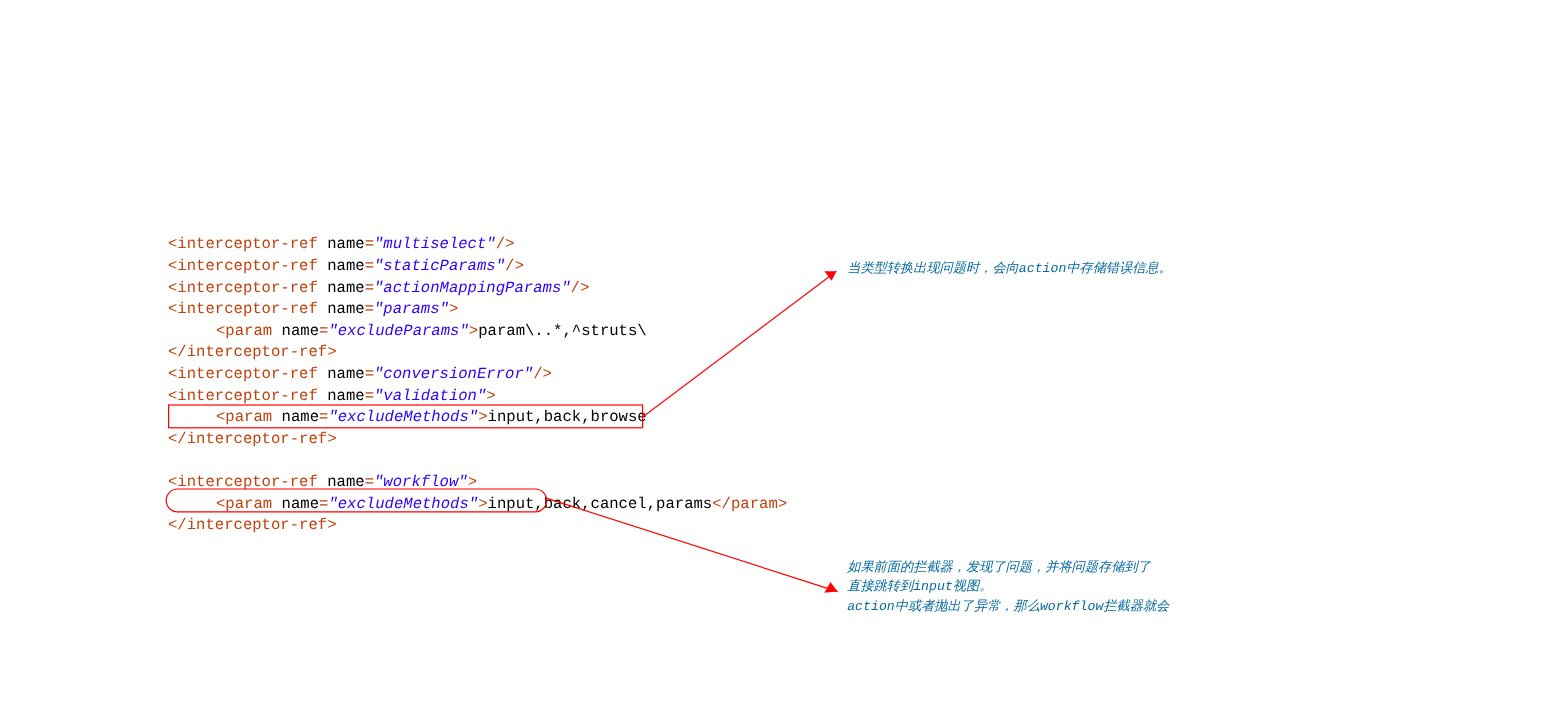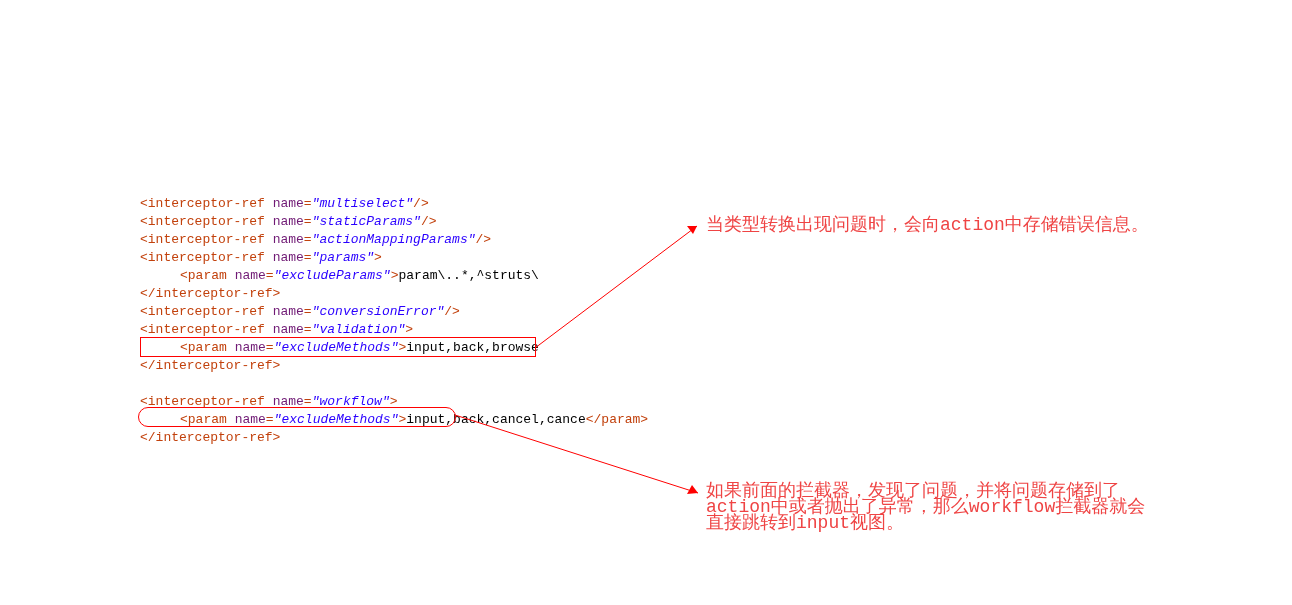--- a/index.html
+++ b/index.html
@@ -12,21 +12,21 @@
       position: relative;
       overflow: hidden;
     }
     .code-area {
       position: absolute;
       left: 140px;
       top: 195px;
       line-height: 18px;
     }
     .tag { color: #c2410c; }
-    .attr-name { color: #701a75; }
+    .attr-name { color: #000000; }
     .attr-value { color: #2a00ff; font-style: italic; }
     .text-content { color: #000; }
     .highlight-box1 {
       position: absolute;
       border: 1px solid #ff0000;
       left: 140px;
       top: 337px;
       width: 396px;
       height: 20px;
       pointer-events: none;
@@ -36,31 +36,32 @@
       border: 1px solid #ff0000;
       border-radius: 10px;
       left: 138px;
       top: 407px;
       width: 318px;
       height: 20px;
       pointer-events: none;
     }
     .annotation {
       position: absolute;
-      color: #ef4444;
-      font-size: 18px;
+      color: #0369a1;
+      font-size: 11px;
       line-height: 16px;
+      font-style: italic;
     }
     .annotation1 {
       left: 706px;
       top: 217px;
     }
     .annotation2 {
       left: 706px;
-      top: 483px;
+      top: 466px;
     }
     svg.arrow {
       position: absolute;
       pointer-events: none;
     }
     .row { white-space: pre; }
     .indent1 { padding-left: 40px; }
   </style>
 </head>
 <body>
@@ -72,21 +73,21 @@
       <div class="row"><span class="tag">&lt;interceptor-ref</span> <span class="attr-name">name</span><span class="tag">=</span><span class="attr-value">"actionMappingParams"</span><span class="tag">/&gt;</span></div>
       <div class="row"><span class="tag">&lt;interceptor-ref</span> <span class="attr-name">name</span><span class="tag">=</span><span class="attr-value">"params"</span><span class="tag">&gt;</span></div>
       <div class="row indent1"><span class="tag">&lt;param</span> <span class="attr-name">name</span><span class="tag">=</span><span class="attr-value">"excludeParams"</span><span class="tag">&gt;</span><span class="text-content">param\..*,^struts\</span></div>
       <div class="row"><span class="tag">&lt;/interceptor-ref&gt;</span></div>
       <div class="row"><span class="tag">&lt;interceptor-ref</span> <span class="attr-name">name</span><span class="tag">=</span><span class="attr-value">"conversionError"</span><span class="tag">/&gt;</span></div>
       <div class="row"><span class="tag">&lt;interceptor-ref</span> <span class="attr-name">name</span><span class="tag">=</span><span class="attr-value">"validation"</span><span class="tag">&gt;</span></div>
       <div class="row indent1"><span class="tag">&lt;param</span> <span class="attr-name">name</span><span class="tag">=</span><span class="attr-value">"excludeMethods"</span><span class="tag">&gt;</span><span class="text-content">input,back,browse</span></div>
       <div class="row"><span class="tag">&lt;/interceptor-ref&gt;</span></div>
       <div class="row">&nbsp;</div>
       <div class="row"><span class="tag">&lt;interceptor-ref</span> <span class="attr-name">name</span><span class="tag">=</span><span class="attr-value">"workflow"</span><span class="tag">&gt;</span></div>
-      <div class="row indent1"><span class="tag">&lt;param</span> <span class="attr-name">name</span><span class="tag">=</span><span class="attr-value">"excludeMethods"</span><span class="tag">&gt;</span><span class="text-content">input,back,cancel,cance</span><span class="tag">&lt;/param&gt;</span></div>
+      <div class="row indent1"><span class="tag">&lt;param</span> <span class="attr-name">name</span><span class="tag">=</span><span class="attr-value">"excludeMethods"</span><span class="tag">&gt;</span><span class="text-content">input,back,cancel,params</span><span class="tag">&lt;/param&gt;</span></div>
       <div class="row"><span class="tag">&lt;/interceptor-ref&gt;</span></div>
     </div>
 </div>
 
 <div class="highlight-box1"></div>
 <div class="highlight-box2"></div>
 
 <svg class="arrow" style="left:535px; top:218px; width:175px; height:135px;">
   <line x1="0" y1="130" x2="162" y2="8" stroke="#ff0000" stroke-width="1"></line>
   <polygon points="162,8 152,8 158,16" fill="#ff0000"></polygon>
@@ -96,15 +97,15 @@
   <line x1="0" y1="0" x2="243" y2="78" stroke="#ff0000" stroke-width="1"></line>
   <polygon points="243,78 232,79 237,70" fill="#ff0000"></polygon>
 </svg>
 
 <div class="annotation annotation1">
   <span>当类型转换出现问题时，会向action中存储错误信息。</span>
 </div>
 
 <div class="annotation annotation2">
   <div>如果前面的拦截器，发现了问题，并将问题存储到了</div>
+  <div>直接跳转到input视图。</div>
   <div>action中或者抛出了异常，那么workflow拦截器就会</div>
-  <div>直接跳转到input视图。</div>
 </div>
 
 </body></html>

